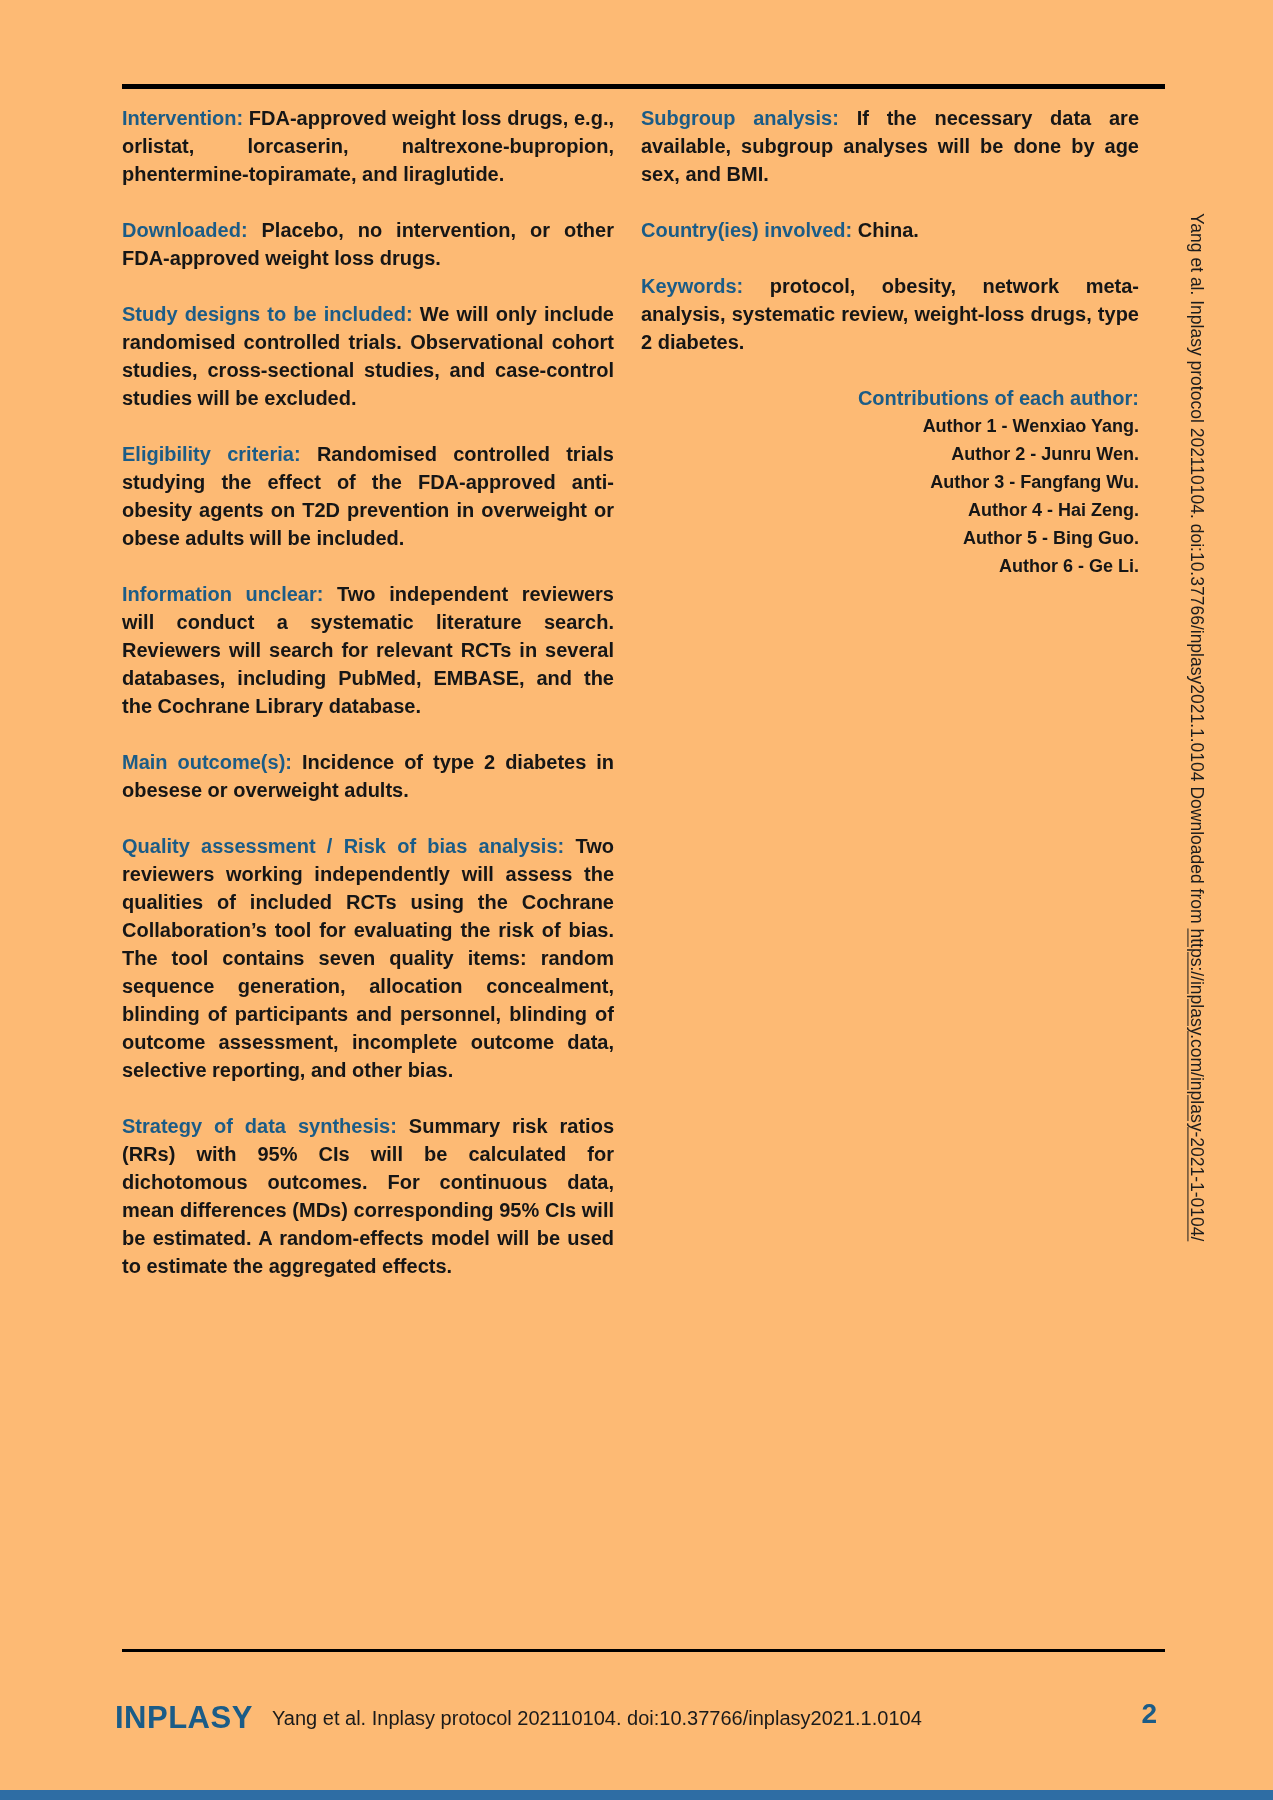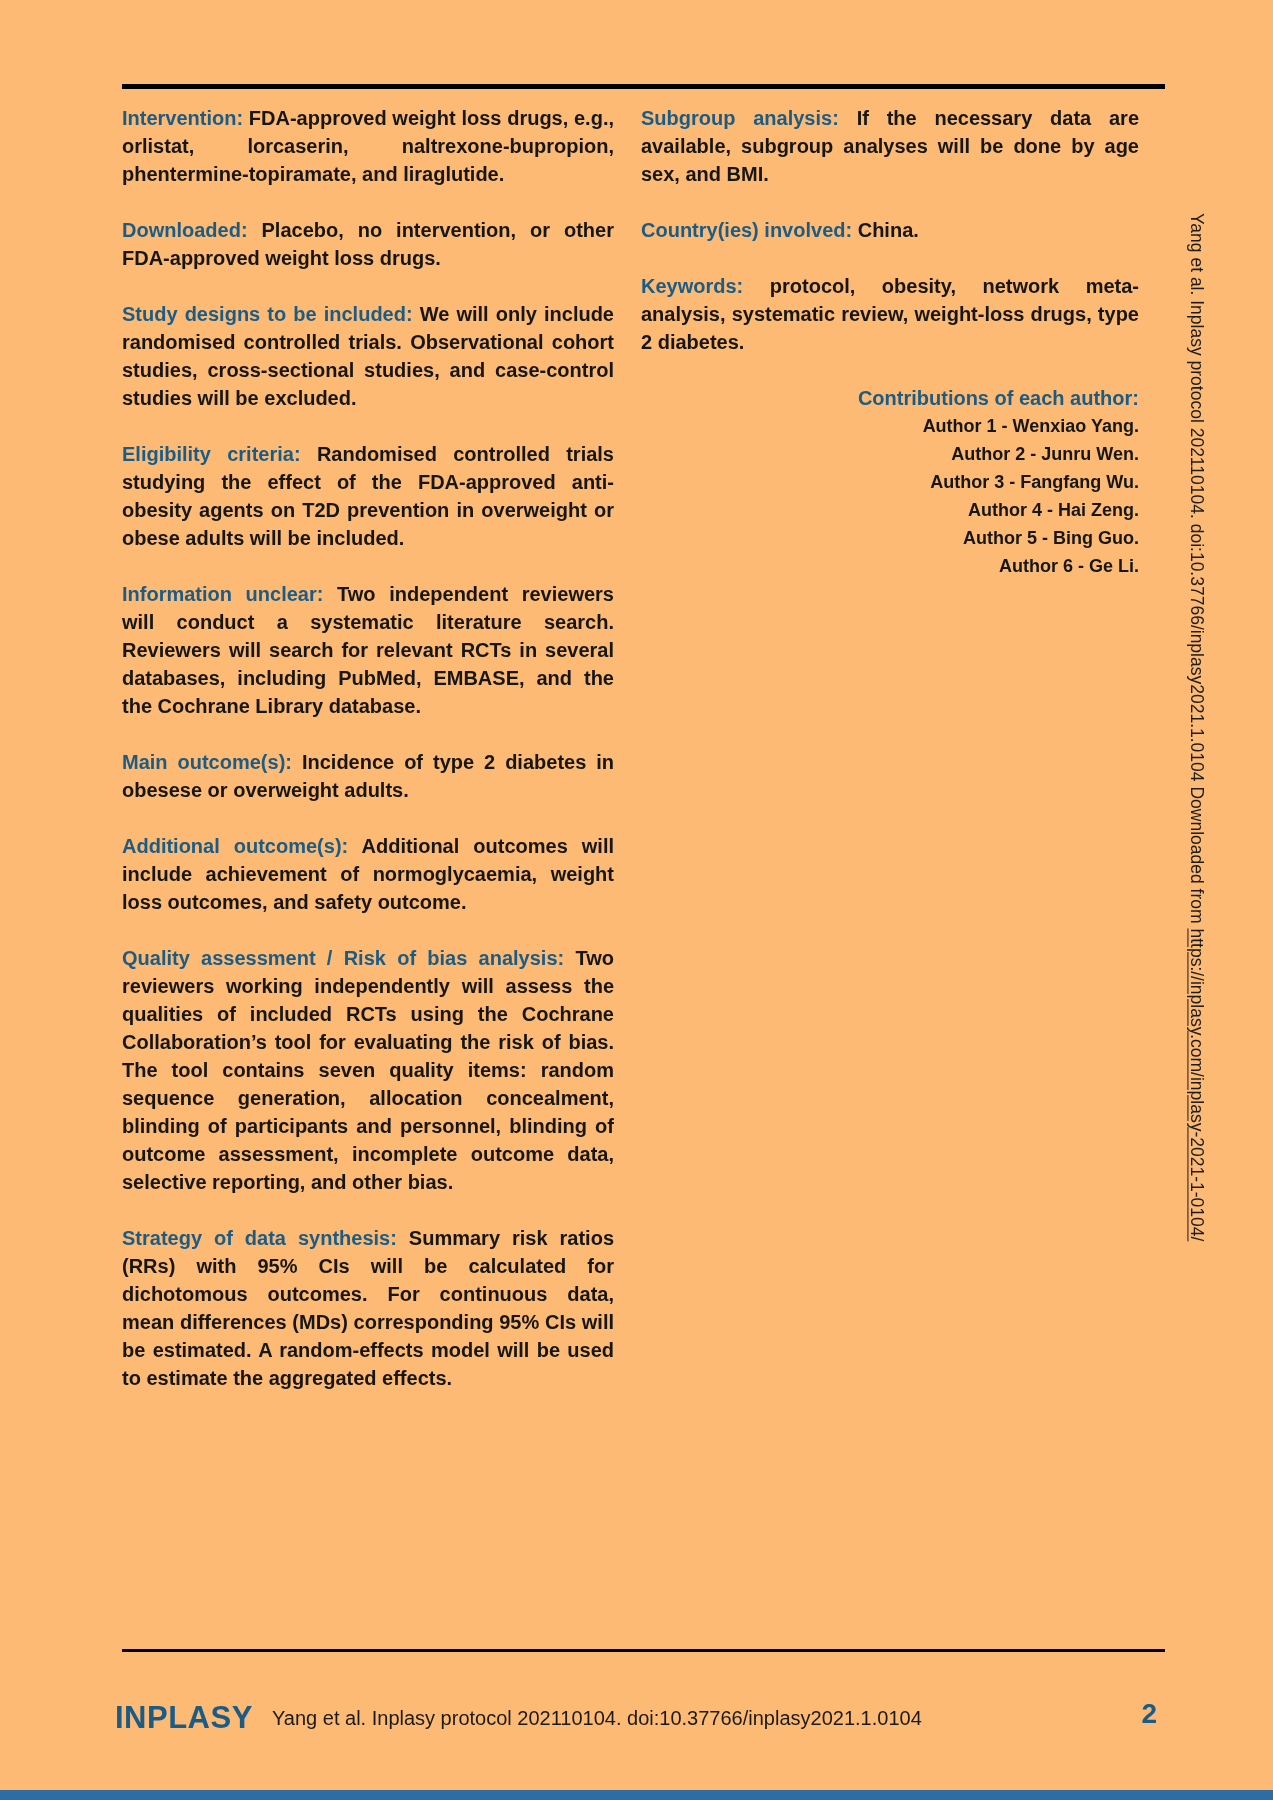--- a/index.html
+++ b/index.html
@@ -43,21 +43,20 @@
   <div class="top-rule"></div>
 
   <div class="content">
     <div class="col-left">
       <p class="para"><span class="h">Intervention:</span> <span>FDA-approved weight loss drugs, e.g., orlistat, lorcaserin, naltrexone-bupropion, phentermine-topiramate, and liraglutide.</span></p>
       <p class="para"><span class="h">Downloaded:</span> <span>Placebo, no intervention, or other FDA-approved weight loss drugs.</span></p>
       <p class="para"><span class="h">Study designs to be included:</span> <span>We will only include randomised controlled trials. Observational cohort studies, cross-sectional studies, and case-control studies will be excluded.</span></p>
       <p class="para"><span class="h">Eligibility criteria:</span> <span>Randomised controlled trials studying the effect of the FDA-approved anti-obesity agents on T2D prevention in overweight or obese adults will be included.</span></p>
       <p class="para"><span class="h">Information unclear:</span> <span>Two independent reviewers will conduct a systematic literature search. Reviewers will search for relevant RCTs in several databases, including PubMed, EMBASE, and the the Cochrane Library database.</span></p>
       <p class="para"><span class="h">Main outcome(s):</span> <span>Incidence of type 2 diabetes in obesese or overweight adults.</span></p>
-      <p class="para"><span class="h">Additional outcome(s):</span> <span>Additional outcomes will include achievement of normoglycaemia, weight loss outcomes, and safety outcome.</span></p>
       <p class="para"><span class="h">Quality assessment / Risk of bias analysis:</span> <span>Two reviewers working independently will assess the qualities of included RCTs using the Cochrane Collaboration’s tool for evaluating the risk of bias. The tool contains seven quality items: random sequence generation, allocation concealment, blinding of participants and personnel, blinding of outcome assessment, incomplete outcome data, selective reporting, and other bias.</span></p>
       <p class="para"><span class="h">Strategy of data synthesis:</span> <span>Summary risk ratios (RRs) with 95% CIs will be calculated for dichotomous outcomes. For continuous data, mean differences (MDs) corresponding 95% CIs will be estimated. A random-effects model will be used to estimate the aggregated effects.</span></p>
     </div>
 
     <div class="col-right">
       <p class="para"><span class="h">Subgroup analysis:</span> <span>If the necessary data are available, subgroup analyses will be done by age sex, and BMI.</span></p>
       <p class="para"><span class="h">Country(ies) involved:</span> <span>China.</span></p>
       <p class="para"><span class="h">Keywords:</span> <span>protocol, obesity, network meta-analysis, systematic review, weight-loss drugs, type 2 diabetes.</span></p>
       <div class="para contributions">
         <span class="h block">Contributions of each author:</span>

